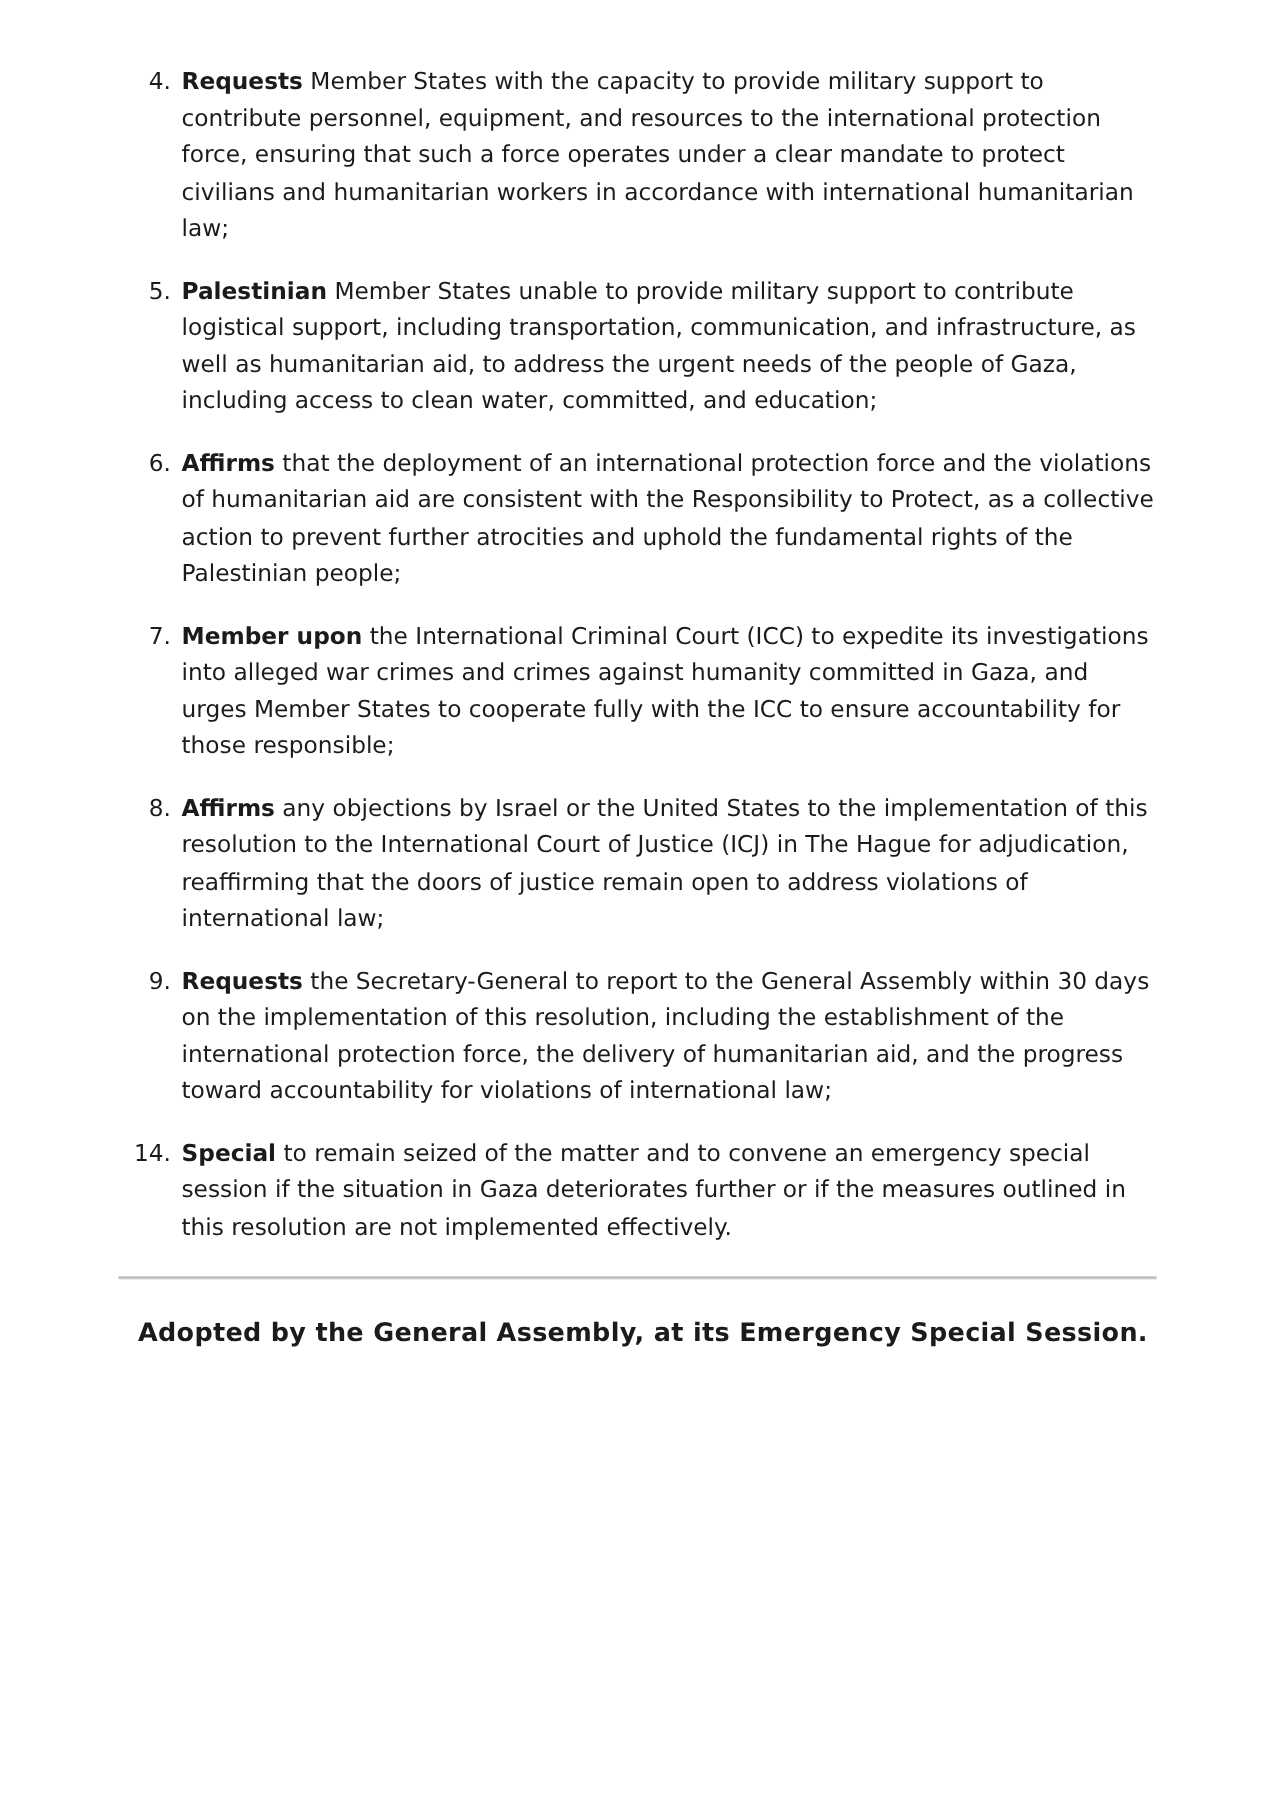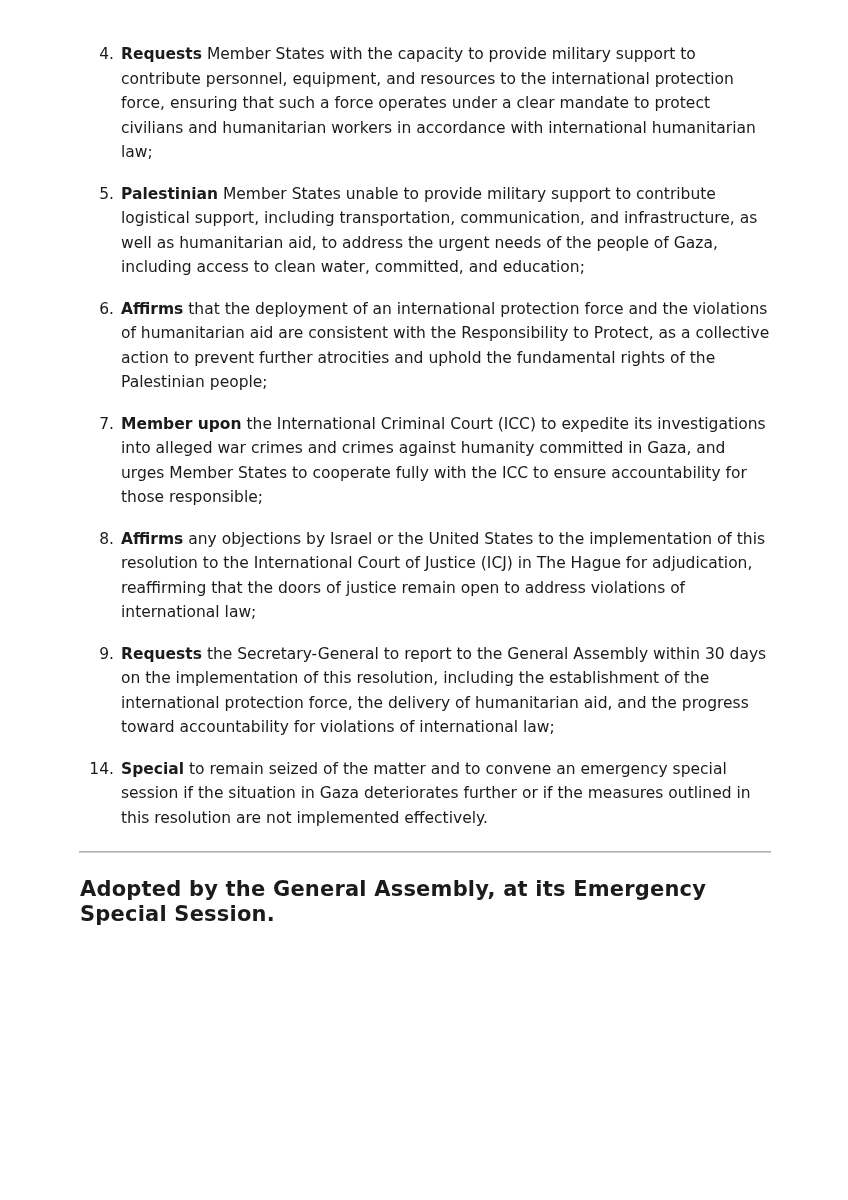--- a/index.html
+++ b/index.html
@@ -48,22 +48,22 @@
     font-weight: bold;
   }
   .divider {
     border: 0;
     height: 2px;
     background: linear-gradient(to bottom, #a6a6ac, #d9d9de);
     margin: 21px 0 0 -1px;
     width: 692px;
   }
   .adoption-note {
-    margin: 24px 0 0 0;
-    font-size: 21px;
+    margin: 24px 0 0 12px;
+    font-size: 17px;
     line-height: 24.5px;
     font-weight: bold;
     letter-spacing: 0.2px;
   }
 </style>
 </head>
 <body>
 
 <div class="page">
 

